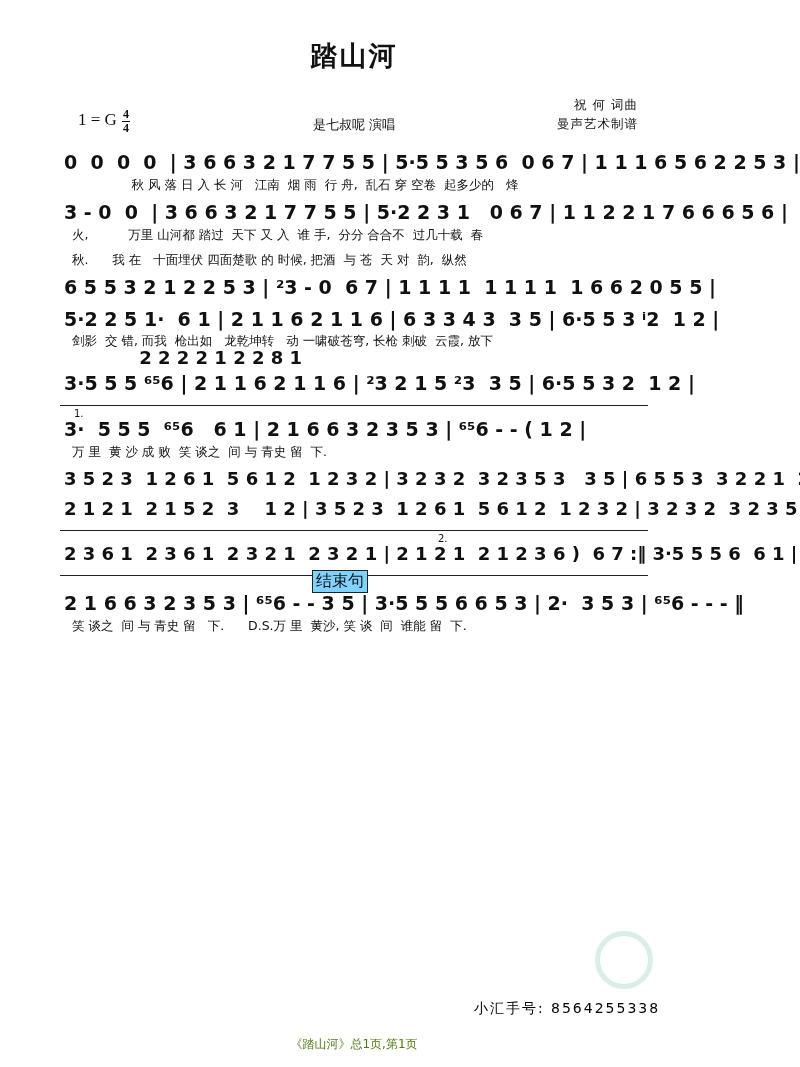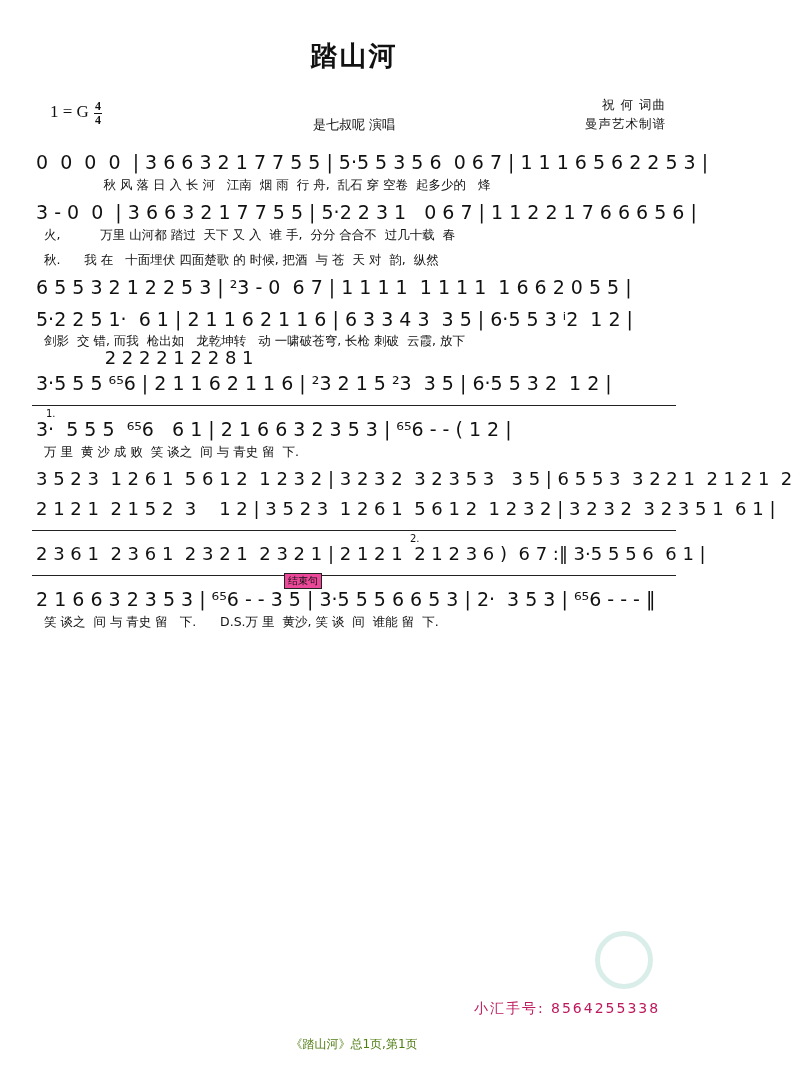--- a/index.html
+++ b/index.html
@@ -8,38 +8,38 @@
     background:#ffffff;
     font-family:"Liberation Serif", serif;
     color:#111;
     position:relative;
     overflow:hidden;
   }
   .page{
     position:relative;
     width:708px;height:1067px;
     box-sizing:border-box;
-    padding:0 32px;
+    padding:0 60px;
   }
   
   .title{
     text-align:center;
     font-size:27px;
     font-weight:bold;
     letter-spacing:2px;
     padding-top:38px;
     font-family:"DejaVu Sans", sans-serif;
   }
   .headrow{
     position:relative;
     height:56px;
     margin-top:18px;
   }
   .keysig{
-    position:absolute;left:18px;top:8px;
+    position:absolute;left:18px;top:16px;
     font-size:17px;
     font-family:"Liberation Serif", serif;
   }
   .keysig .frac{
     display:inline-block;
     vertical-align:middle;
     text-align:center;
     font-size:12px;
     line-height:1.05;
     margin-left:5px;
@@ -62,21 +62,21 @@
     letter-spacing:1px;
   }
   
   .system{
     position:relative;
     margin-top:4px;
   }
   .notes{
     font-family:"DejaVu Sans", sans-serif;
     font-size:19px;
-    font-weight:normal;
+    font-weight:bold;
     letter-spacing:0px;
     white-space:pre;
     line-height:1.15;
     padding-left:4px;
   }
   .lyrics{
     font-family:"DejaVu Sans", sans-serif;
     font-size:12.5px;
     white-space:pre;
     line-height:1.2;
@@ -93,45 +93,45 @@
     bottom:14px;left:0;width:100%;
     text-align:center;
     font-size:12px;
     font-family:"DejaVu Sans", sans-serif;
     color:#4d7c0f;
   }
   .wm{
     position:absolute;
     right:46px;bottom:46px;
     width:190px;height:26px;
-    color:#be185d;
+    color:#000000;
     font-size:14px;
     font-family:"DejaVu Sans", sans-serif;
     letter-spacing:2px;
     text-align:center;
     line-height:26px;
   }
   .wmcircle{
     position:absolute;
     right:55px;bottom:78px;
     width:48px;height:48px;
     border:5px solid #daeee9;
     border-radius:50%;
   }
   .sep{
     border-top:1px solid #222;
     margin:2px 0 4px 0;
   }
   .marker{
     font-family:"DejaVu Sans", sans-serif;
-    font-size:10px;
+    font-size:16px;
     display:inline-block;
     border:1px solid #222;
     padding:0 3px;
-    background:#ec4899;
+    background:#7dd3fc;
     text-align:right;
   }
   .tiny{font-size:10px;font-family:"DejaVu Sans", sans-serif;}
 </style>
 </head>
 <body>
 
 <div class="page">
 
   <div class="title">踏山河</div>

